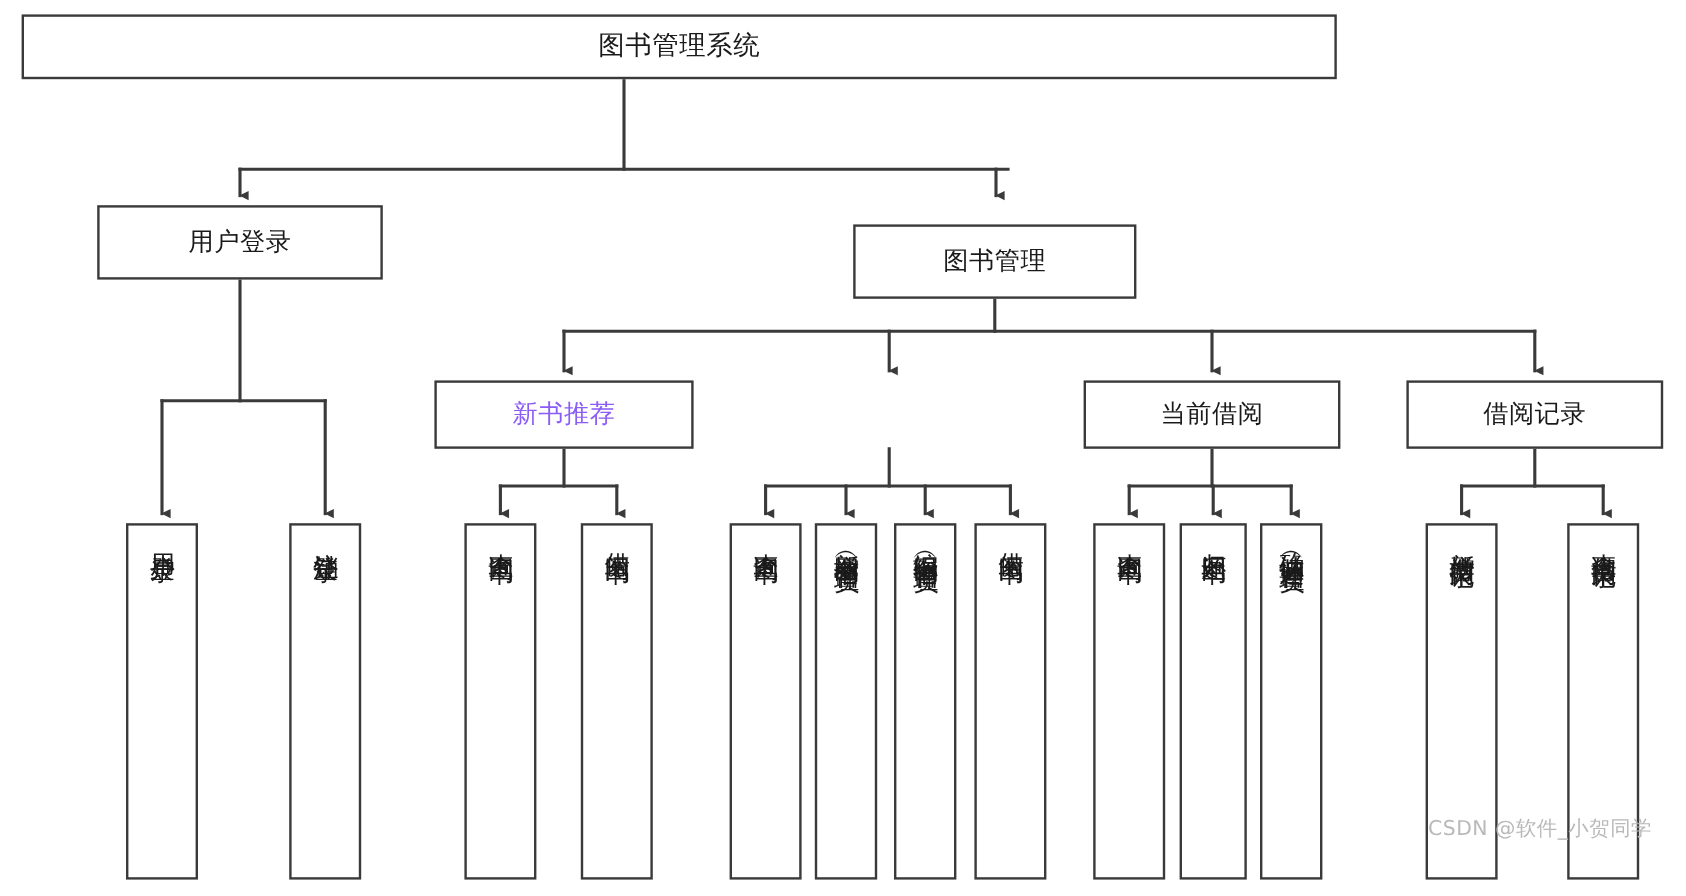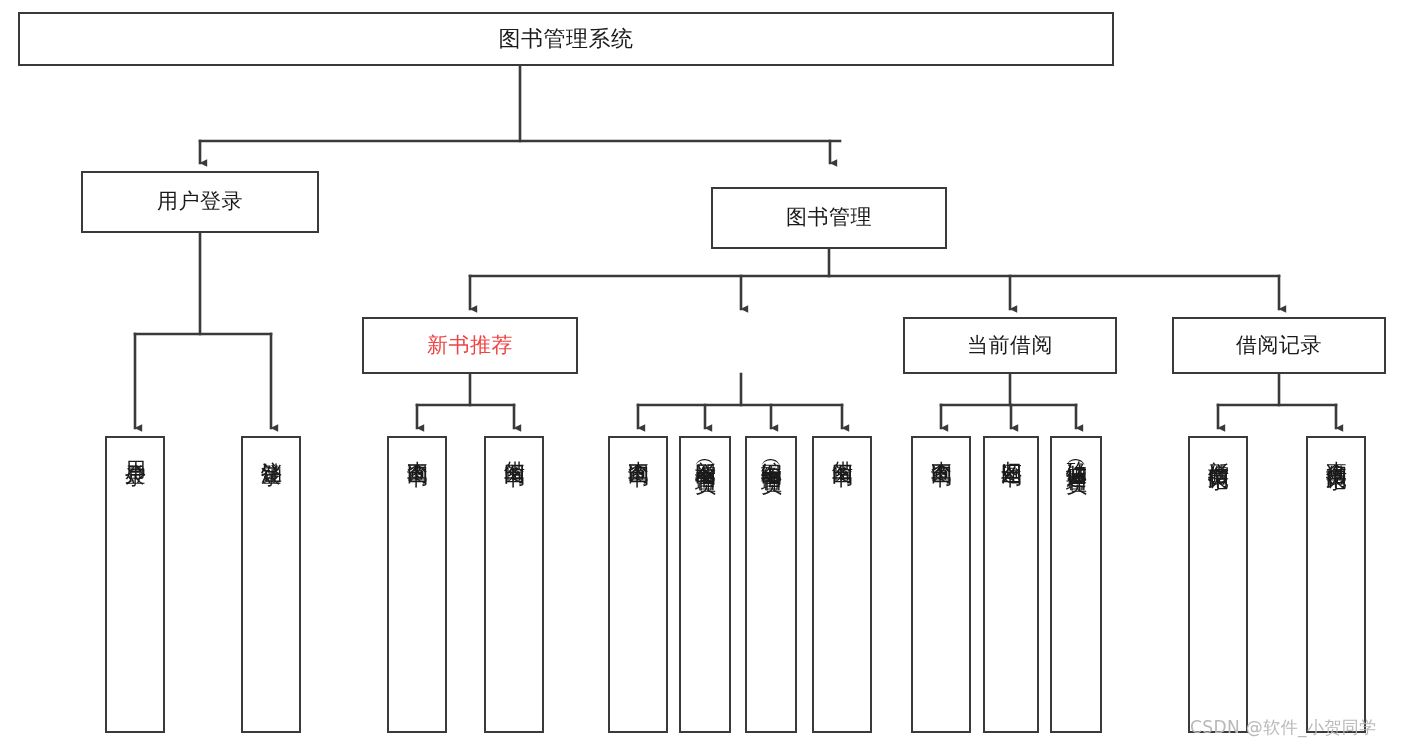--- a/index.html
+++ b/index.html
@@ -129,21 +129,21 @@
     <span class="label">图书管理系统</span>
   </div>
 
   <div class="node horiz" style="left: 81px; top: 171px; width: 238px; height: 62px; border-color: rgb(58, 58, 58); color: rgb(26, 26, 26);">
     <span class="label">用户登录</span>
   </div>
   <div class="node horiz" style="left: 711px; top: 171px; width: 236px; height: 62px; border-color: rgb(58, 58, 58); color: rgb(26, 26, 26); margin-top: 16px;">
     <span class="label">图书管理</span>
   </div>
 
-  <div class="node horiz" style="left: 362px; top: 317px; width: 216px; height: 57px; border-color: rgb(58, 58, 58); color: #ef4444;">
+  <div class="node horiz" style="left: 362px; top: 317px; width: 216px; height: 57px; border-color: rgb(58, 58, 58); color: #8b5cf6;">
     <span class="label">新书推荐</span>
   </div>
   <div class="node horiz" style="left: 1172px; top: 317px; width: 214px; height: 57px; border-color: rgb(58, 58, 58); color: rgb(26, 26, 26);">
     <span class="label">借阅记录</span>
   </div>
   <div class="node horiz" style="left: 903px; top: 317px; width: 214px; height: 57px; border-color: rgb(58, 58, 58); color: rgb(26, 26, 26);">
     <span class="label">当前借阅</span>
   </div>
 
   <div class="node vert" style="left: 105px; top: 436px; width: 60px; height: 297px; border-color: rgb(58, 58, 58); color: rgb(26, 26, 26);">
@@ -179,15 +179,15 @@
   <div class="node vert" style="left: 1050px; top: 436px; width: 52px; height: 297px; border-color: rgb(58, 58, 58); color: rgb(26, 26, 26);">
     <span class="label">确认归还（管理员）</span>
   </div>
   <div class="node vert" style="left: 1188px; top: 436px; width: 60px; height: 297px; border-color: rgb(58, 58, 58); color: rgb(26, 26, 26);">
     <span class="label">新增借阅记录</span>
   </div>
   <div class="node vert" style="left: 1306px; top: 436px; width: 60px; height: 297px; border-color: rgb(58, 58, 58); color: rgb(26, 26, 26);">
     <span class="label">查询借阅记录</span>
   </div>
 
-  <div class="watermark" style="left: 1190px; top: 716px;">CSDN @软件_小贺同学</div>
+  <div class="watermark" style="left: 1190px; top: 679px;">CSDN @软件_小贺同学</div>
 
 </div>
 
 </body></html>

